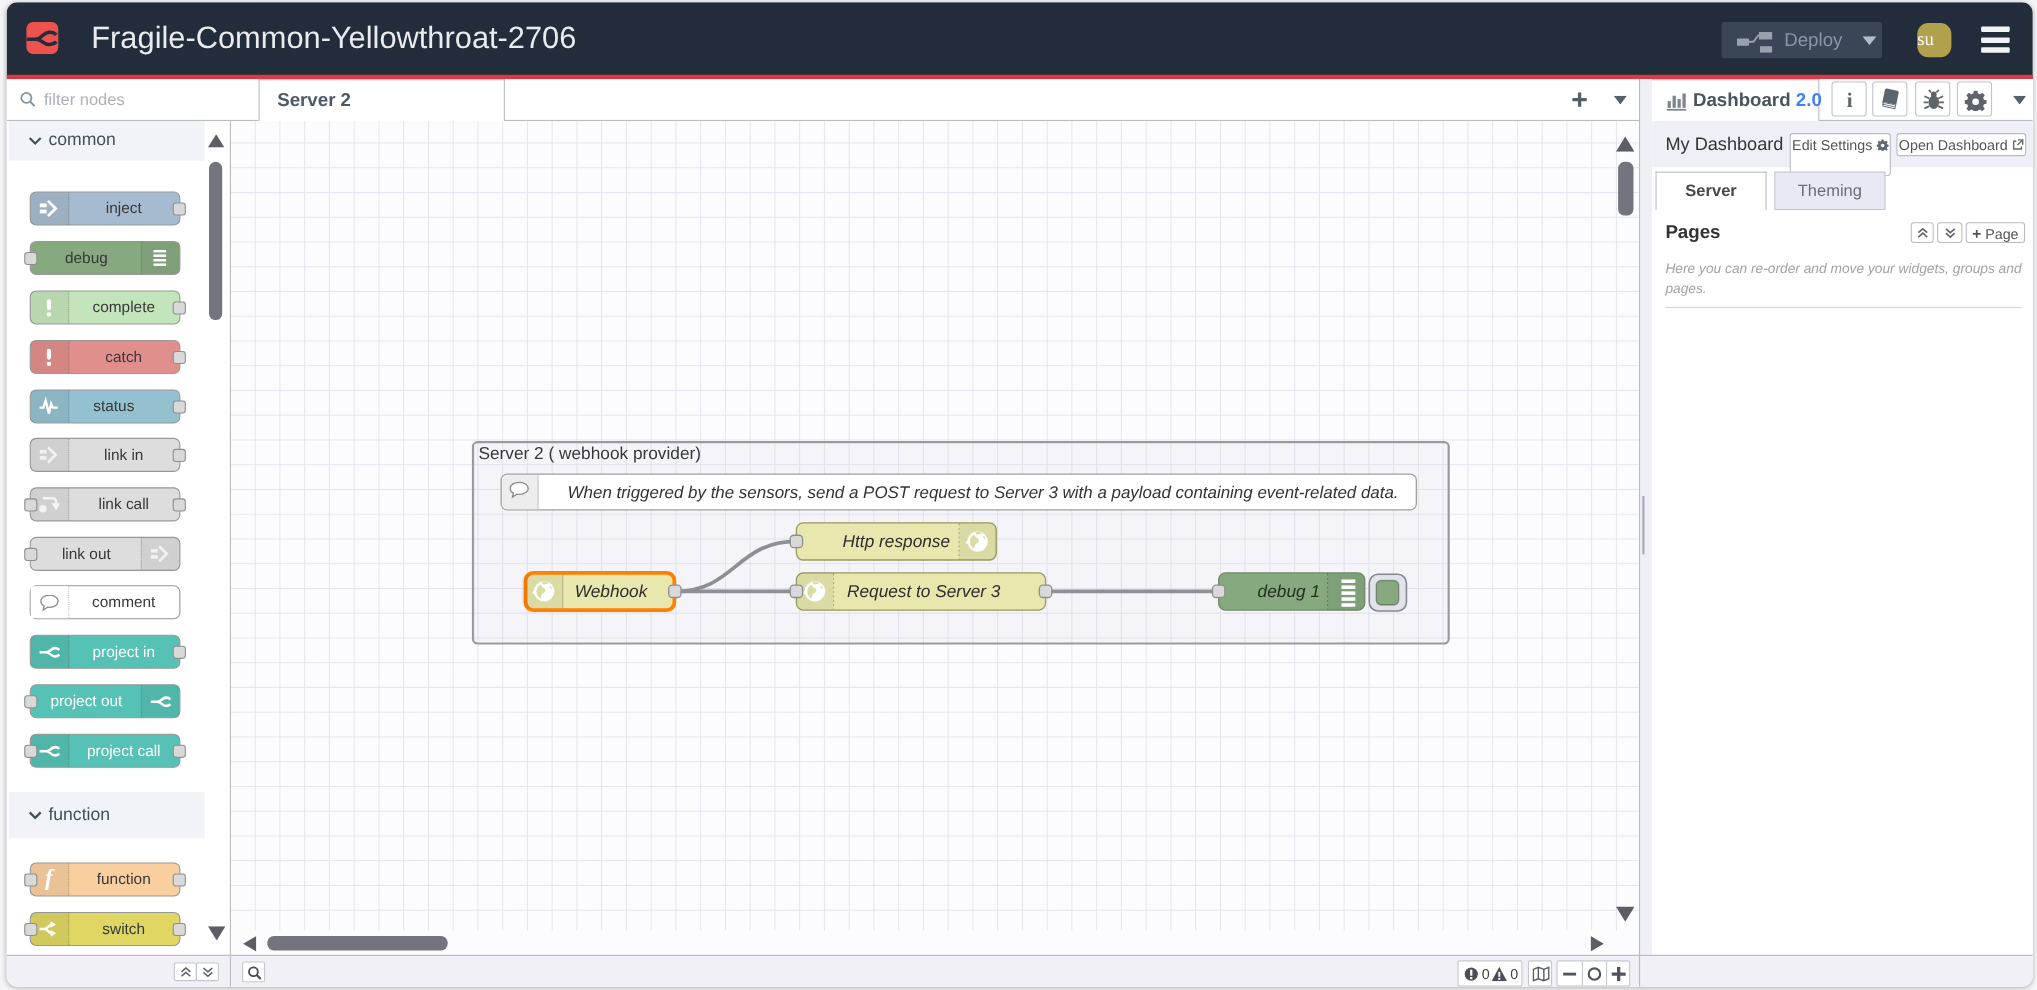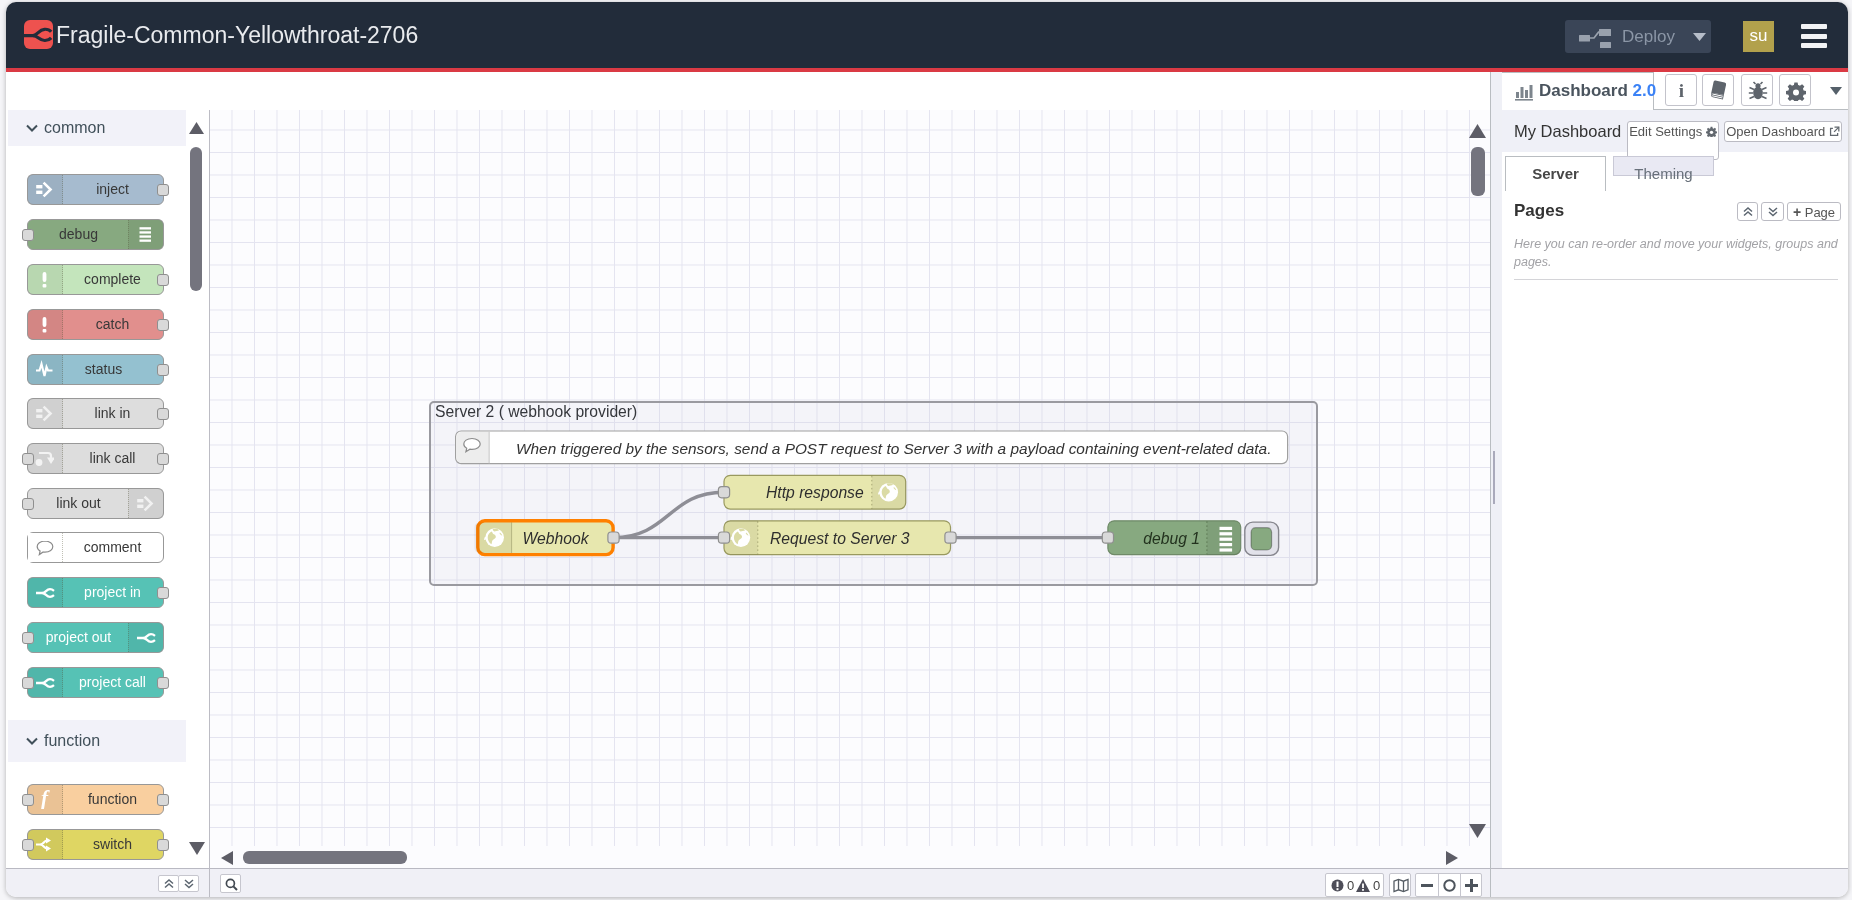--- a/index.html
+++ b/index.html
@@ -1,23 +1,23 @@
 <!DOCTYPE html>
 <html><head>
 <meta charset="utf-8">
 <style>
 html,body{margin:0;padding:0;width:1852px;height:900px;background:#f5f5f8;font-family:"Liberation Sans",sans-serif;overflow:hidden}
 .abs{position:absolute}
 #app{position:absolute;left:6px;top:2px;width:1842px;height:895px;background:#fff;border-radius:10px;overflow:hidden;box-shadow:0 1px 5px rgba(0,0,0,.28)}
 #hd{left:0;top:0;width:100%;height:66px;background:#222c3a;border-bottom:4px solid #da3a44}
-#hd .title{left:50px;top:0;line-height:66px;font-size:23px;color:#e9ebee}
+#hd .title{left:77px;top:0;line-height:66px;font-size:28px;color:#e9ebee}
 #logo{left:18px;top:18px;width:29px;height:29px;background:#ee524f;border-radius:6px}
 #deploy{left:1559px;top:18px;width:146px;height:33px;background:#3a4557;border-radius:3px}
 #deploy .dtxt{left:57px;top:0;line-height:33px;font-size:17px;color:#8b96a6}
-#avatar{left:1737px;top:19px;width:31px;height:31px;background:#b2a14c;border-radius:0;color:#fff;font-family:Liberation Sans, sans-serif;font-size:17px;text-align:center;line-height:30px}
+#avatar{left:1737px;top:19px;width:31px;height:31px;background:#b2a14c;border-radius:10px;color:#fff;font-family:Liberation Serif, serif;font-size:17px;text-align:left;line-height:30px}
 .bbar{left:1795px;width:26px;height:5px;background:#f2f3f5;border-radius:1px}
 
 #row1{left:0;top:70px;width:100%;height:38px;background:#fff}
 #row1 .bline{top:37px;height:1px;background:#b9bdc1}
 #ftxt{left:34px;top:0;line-height:37px;font-size:15px;color:#a9b2ba}
 #tabsrv{left:229px;top:0;width:224px;height:38px;background:#fff;border:1px solid #b9bdc1;border-bottom:none;box-sizing:border-box}
 #tabsrv span{position:absolute;left:16px;top:0;line-height:36px;font-size:17px;font-weight:bold;color:#4d5a66}
 
 #pal{left:0;top:108px;width:203px;height:758px;background:#fff}
 #palborder{left:203px;top:108px;width:1px;height:787px;background:#bcbcc4;z-index:6}
@@ -38,21 +38,21 @@
 #cvborder{left:1484px;top:70px;width:1px;height:825px;background:#b9bdc1;z-index:6}
 #sep{left:1485px;top:70px;width:11px;height:796px;background:#eff0f6}
 #sepgrip{left:1487px;top:449px;width:2px;height:53px;background:#aab}
 
 #sb{left:1496px;top:70px;width:346px;height:796px;background:#fff}
 .sbtn{position:absolute;width:32px;height:32px;background:#fff;border:1px solid #c3c3cb;border-radius:3px;box-sizing:border-box}
 #sbtab{left:0;top:0;width:152px;height:38px;background:#fff;border:1px solid #b9bdc1;border-left:none;border-bottom:none;box-sizing:border-box}
 #sbband{left:0;top:38px;width:346px;height:42px;background:#eff0f7}
 .wbtn{position:absolute;background:#fff;border:1px solid #bbbbc3;border-radius:3px;box-sizing:border-box;font-size:13px;color:#555;text-align:center}
 #ltab{left:3px;top:84px;width:101px;height:35px;background:#fff;border:1px solid #b9bdc1;border-bottom:none;box-sizing:border-box;font-size:15px;font-weight:bold;color:#474747;text-align:center;line-height:34px}
-#ttab{left:111px;top:84px;width:101px;height:20px;background:#e9e9f3;border:1px solid #c9c9d6;box-sizing:border-box;font-size:15px;color:#68707a;text-align:center;line-height:33px}
+#ttab{left:111px;top:84px;width:101px;height:35px;background:#e9e9f3;border:1px solid #c9c9d6;box-sizing:border-box;font-size:15px;color:#68707a;text-align:center;line-height:33px}
 
 #foot{left:0;top:866px;width:100%;height:29px;background:#f0f0f6;border-top:1px solid #b9b9c2;box-sizing:border-box}
 .fbtn{position:absolute;background:#fff;border:1px solid #c6c6ce;border-radius:2px;box-sizing:border-box}
 .thumb{position:absolute;background:#74747e;border-radius:6px}
 </style>
 </head>
 <body>
 <div id="app">
 
   <div id="hd" class="abs">
@@ -76,20 +76,39 @@
       <svg class="abs" style="left:128px;top:13px" width="13" height="8" viewBox="0 0 13 8">
           <polygon points="0,0 13,0 6.5,8" fill="#b6bdc9"></polygon>
         </svg>
     </div>
     <div id="avatar" class="abs">su</div>
     <div class="bbar abs" style="top:22px"></div>
     <div class="bbar abs" style="top:31.5px"></div>
     <div class="bbar abs" style="top:41px"></div>
   </div>
 
+  <div id="row1" class="abs">
+    <div class="bline abs" style="left:0;width:229px"></div>
+    <div class="bline abs" style="left:453px;width:1031px"></div>
+    <svg class="abs" style="left:12px;top:11px" width="15" height="15" viewBox="0 0 15 15">
+        <circle cx="6" cy="6" r="4.6" fill="none" stroke="#85919c" stroke-width="1.6"></circle>
+        <line x1="9.5" y1="9.5" x2="13.5" y2="13.5" stroke="#85919c" stroke-width="1.8"></line>
+      </svg>
+    <div id="ftxt" class="abs">filter nodes</div>
+    <div id="tabsrv" class="abs">
+        <span>Server 2</span>
+      </div>
+
+    <svg class="abs" style="left:1423px;top:11px" width="14" height="15" viewBox="0 0 14 15">
+        <path d="M7 1 V14 M0.5 7.5 H13.5" stroke="#55606a" stroke-width="3"></path>
+      </svg>
+    <svg class="abs" style="left:1461px;top:15px" width="12" height="8" viewBox="0 0 12 8">
+        <polygon points="0,0 12,0 6,8" fill="#55606a"></polygon>
+      </svg>
+  </div>
 
   <div id="pal" class="abs">
     <div class="pcat abs" style="top:0;height:36px;line-height:36px">
       <svg style="top:14px" width="12" height="8" viewBox="0 0 12 8">
           <path d="M1 1.5 L6 6.5 L11 1.5" fill="none" stroke="#41505a" stroke-width="2"></path>
         </svg>
       <span>common</span>
     </div>
 
     <div class="pn" style="top:64px;background:#a6bbcf">

